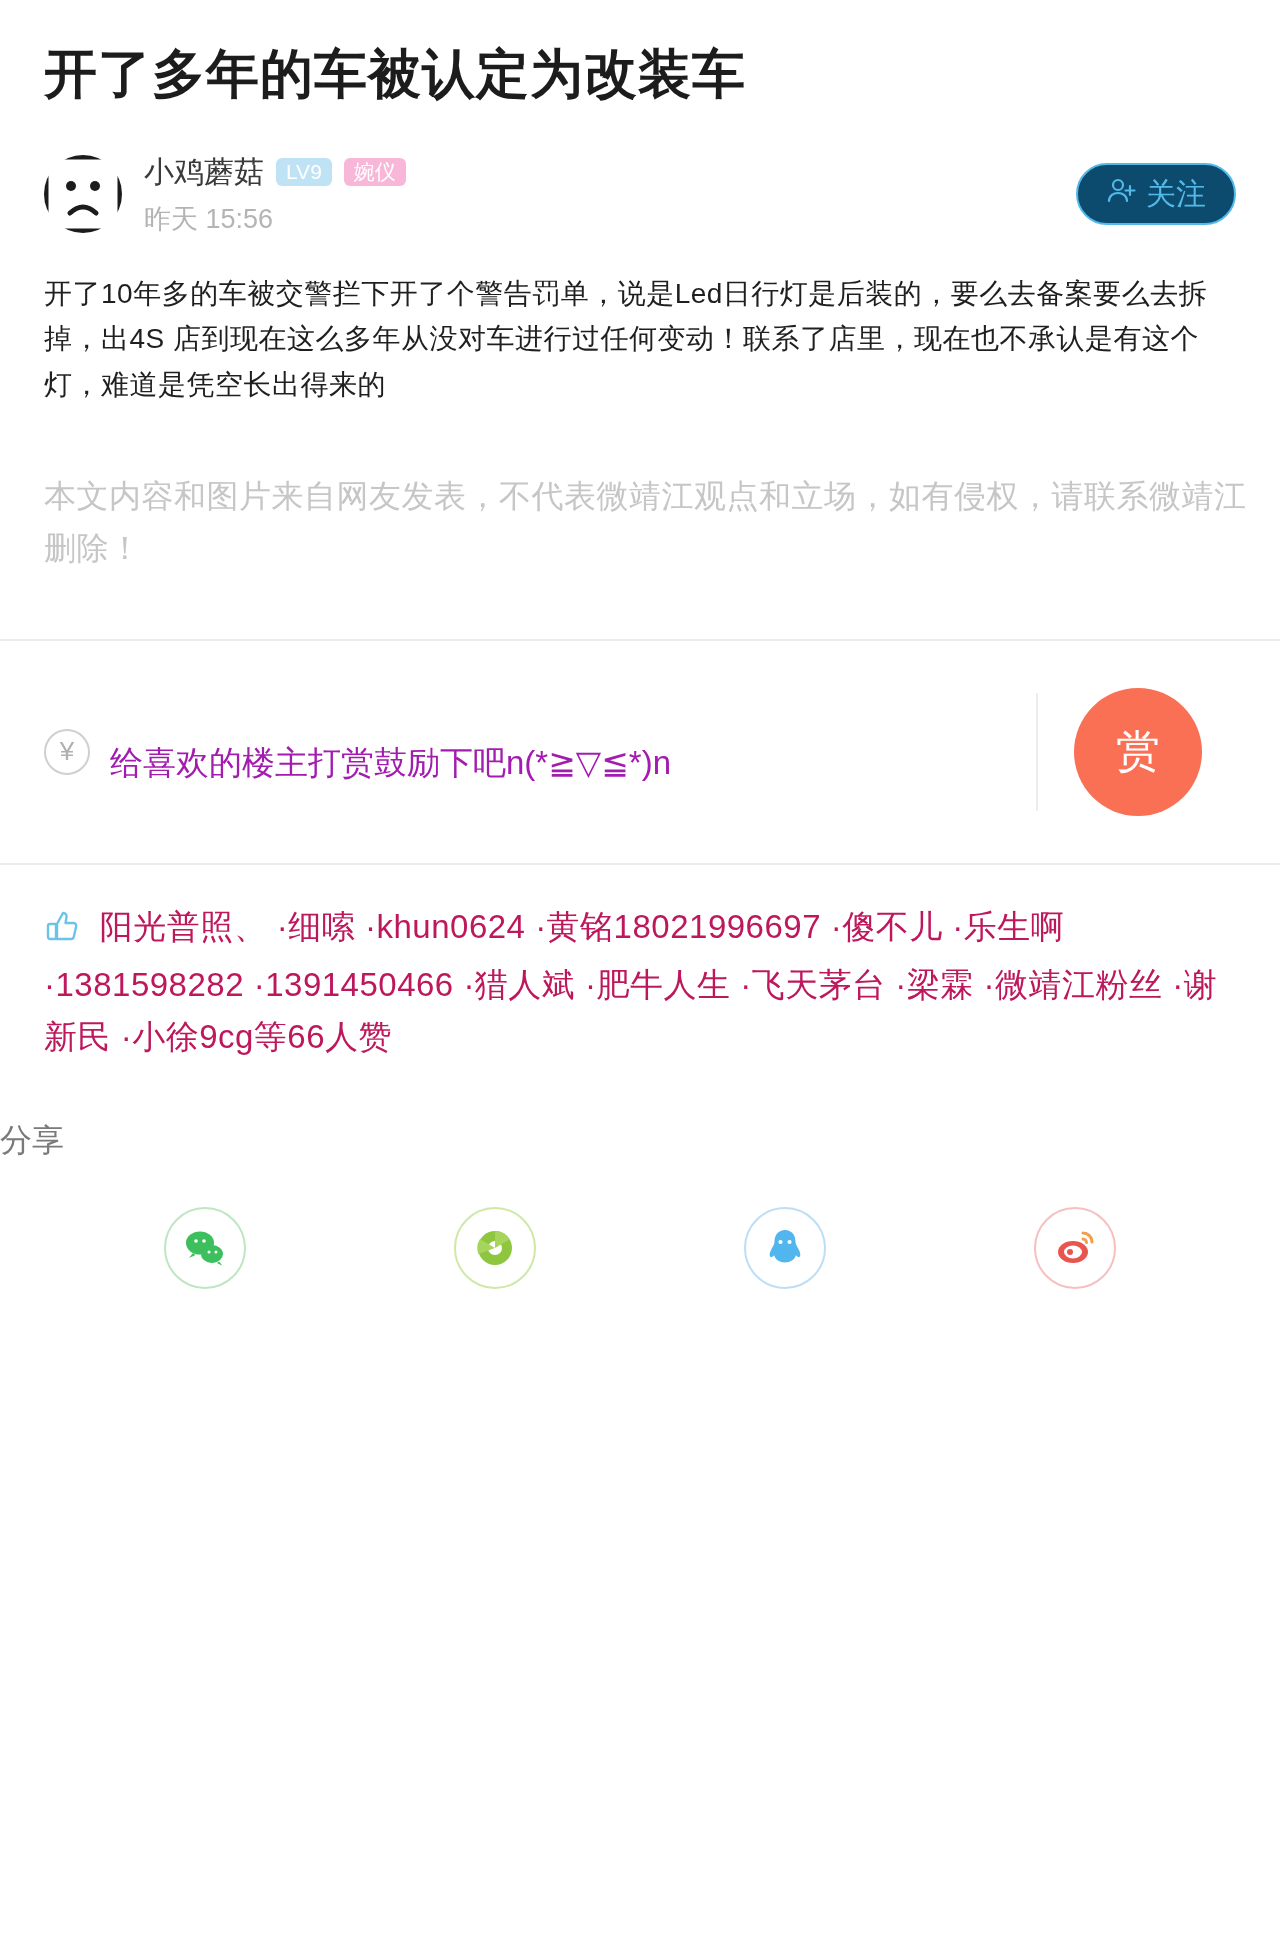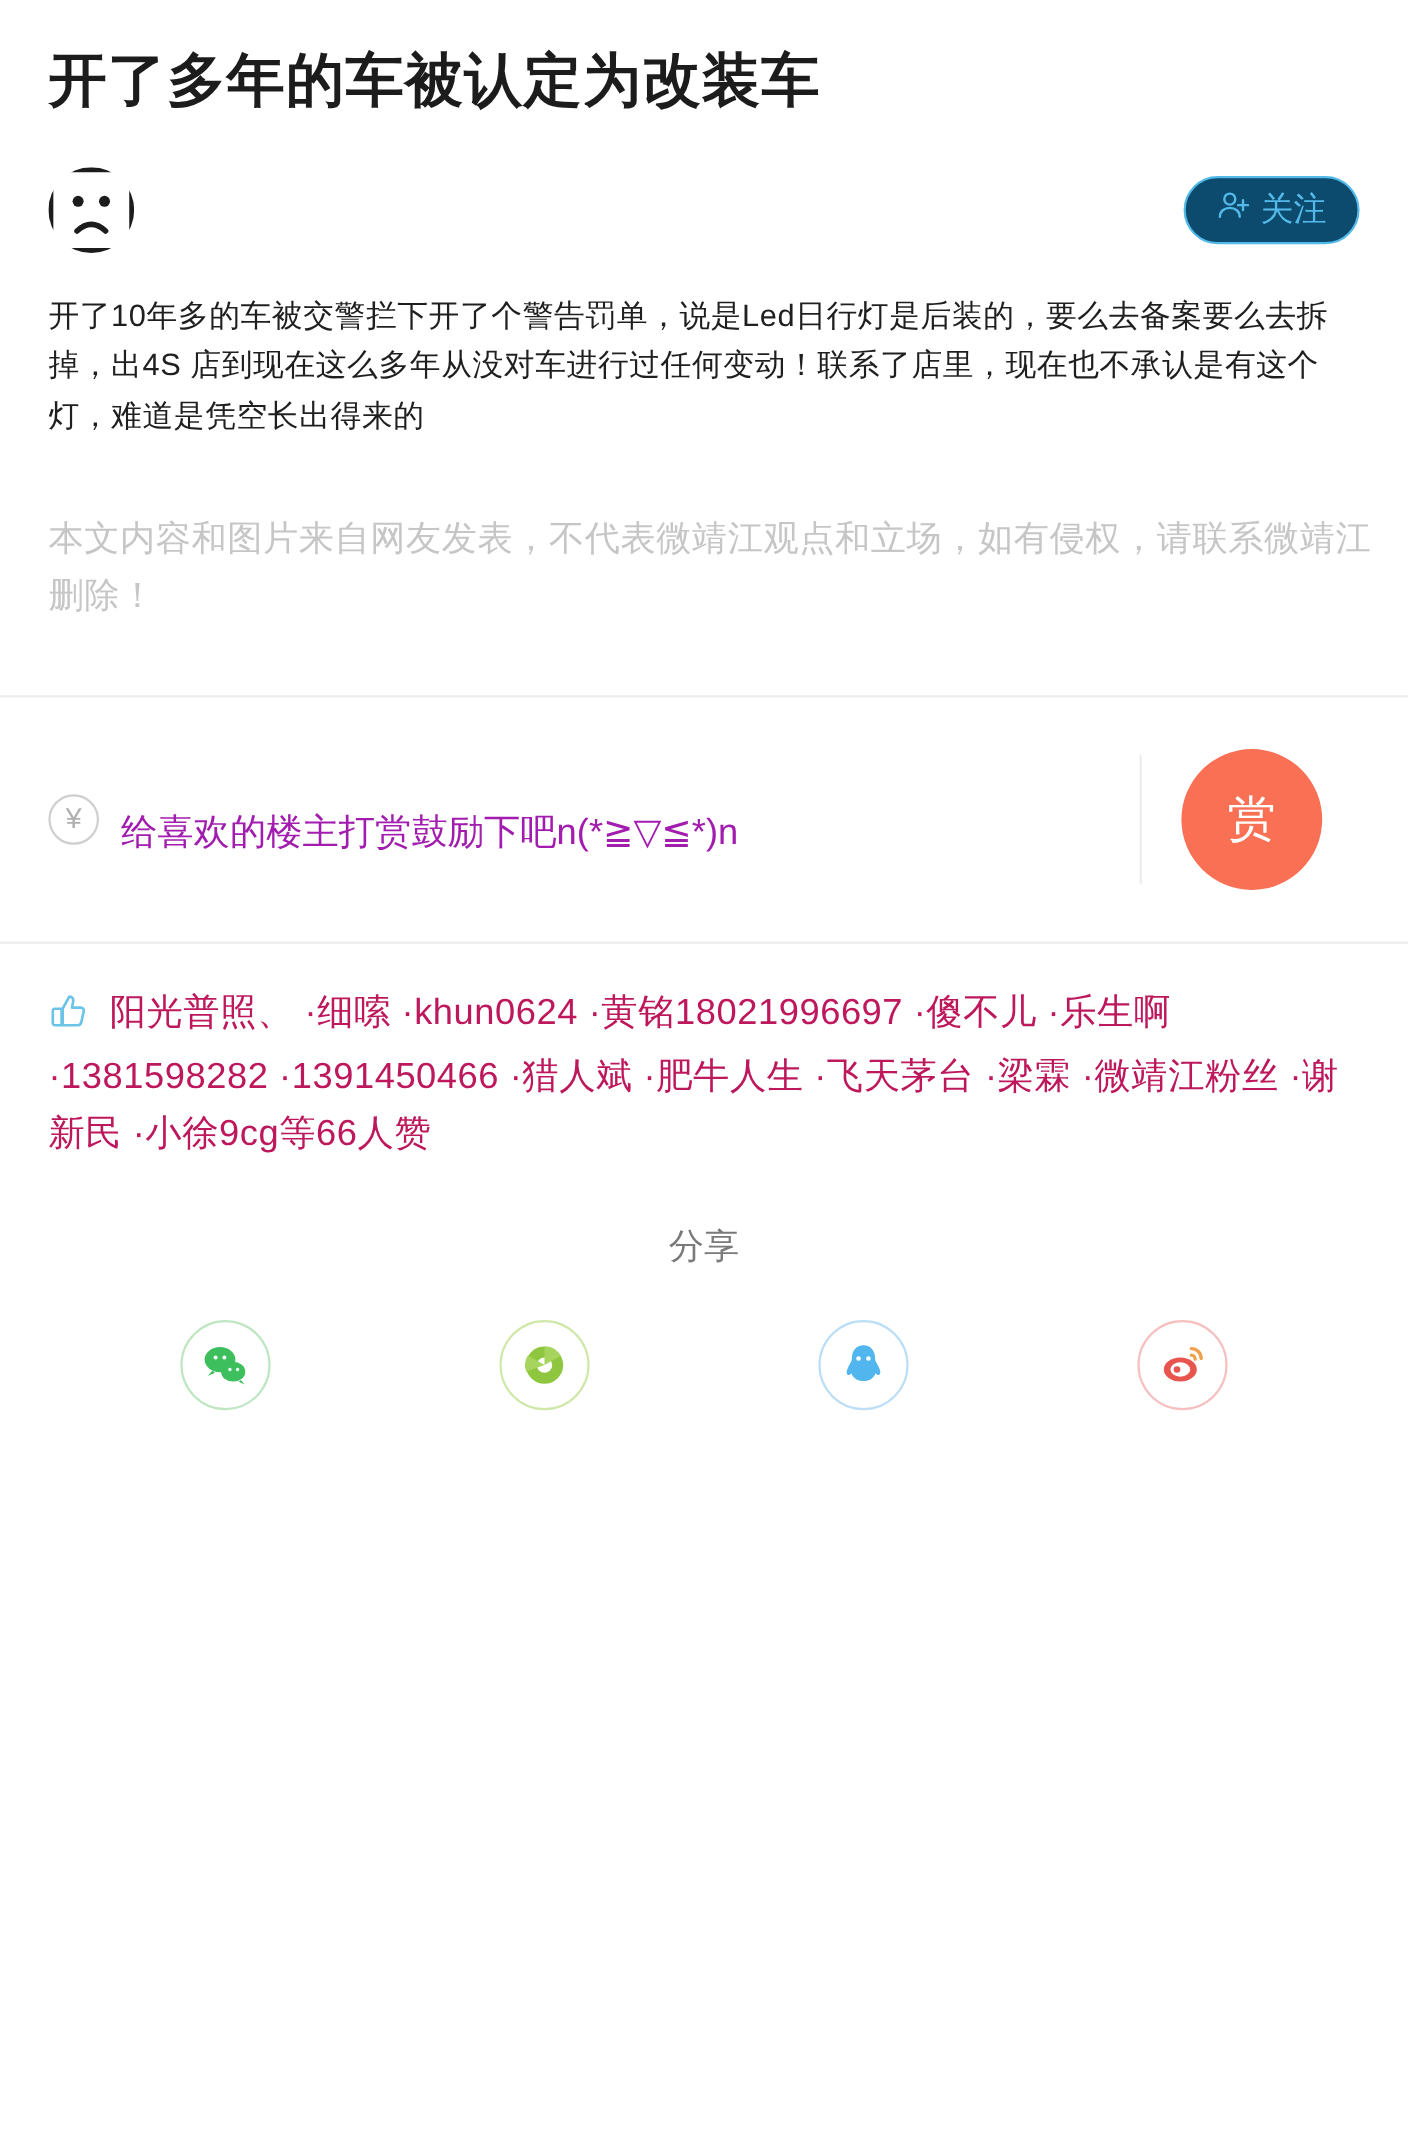--- a/index.html
+++ b/index.html
@@ -191,21 +191,21 @@
   }
   .thumb-icon {
     display: inline-block;
     vertical-align: -6px;
     margin-right: 10px;
   }
 
   
   .share-label {
     margin-top: 56px;
-    text-align: center;
+    text-align: left;
     font-size: 32px;
     color: #7a7a7a;
   }
   .share-icons {
     margin-top: 44px;
     display: flex;
     justify-content: space-around;
     align-items: center;
     padding: 0 60px 60px 60px;
   }
@@ -234,20 +234,28 @@
   </div>
 
   <div class="author-row">
     <div class="avatar">
       <svg width="78" height="78" viewBox="0 0 78 78" aria-hidden="true">
         <rect x="2" y="2" width="74" height="74" rx="12" fill="#ffffff" stroke="#1c1c1c" stroke-width="5"></rect>
         <circle cx="27" cy="31" r="5" fill="#1c1c1c"></circle>
         <circle cx="51" cy="31" r="5" fill="#1c1c1c"></circle>
         <path d="M26 58 Q39 46 52 58" stroke="#1c1c1c" stroke-width="5" fill="none" stroke-linecap="round"></path>
       </svg>
+    </div>
+    <div class="author-info">
+      <div class="author-line">
+        <span class="author-name">小鸡蘑菇</span>
+        <span class="badge badge-lv">LV9</span>
+        <span class="badge badge-title">婉仪</span>
+      </div>
+      <div class="author-time">昨天 15:56</div>
     </div>
     <div class="follow-btn">
       <span>
         <svg width="30" height="30" viewBox="0 0 30 30" aria-hidden="true">
           <circle cx="12" cy="9" r="5" fill="none" stroke="#53b9e8" stroke-width="2.2"></circle>
           <path d="M3 25c0-5 4-8 9-8s9 3 9 8" fill="none" stroke="#53b9e8" stroke-width="2.2" stroke-linecap="round"></path>
           <path d="M24 10v9M19.5 14.5h9" stroke="#53b9e8" stroke-width="2.2" stroke-linecap="round"></path>
         </svg>
       </span>
       <span>关注</span>

